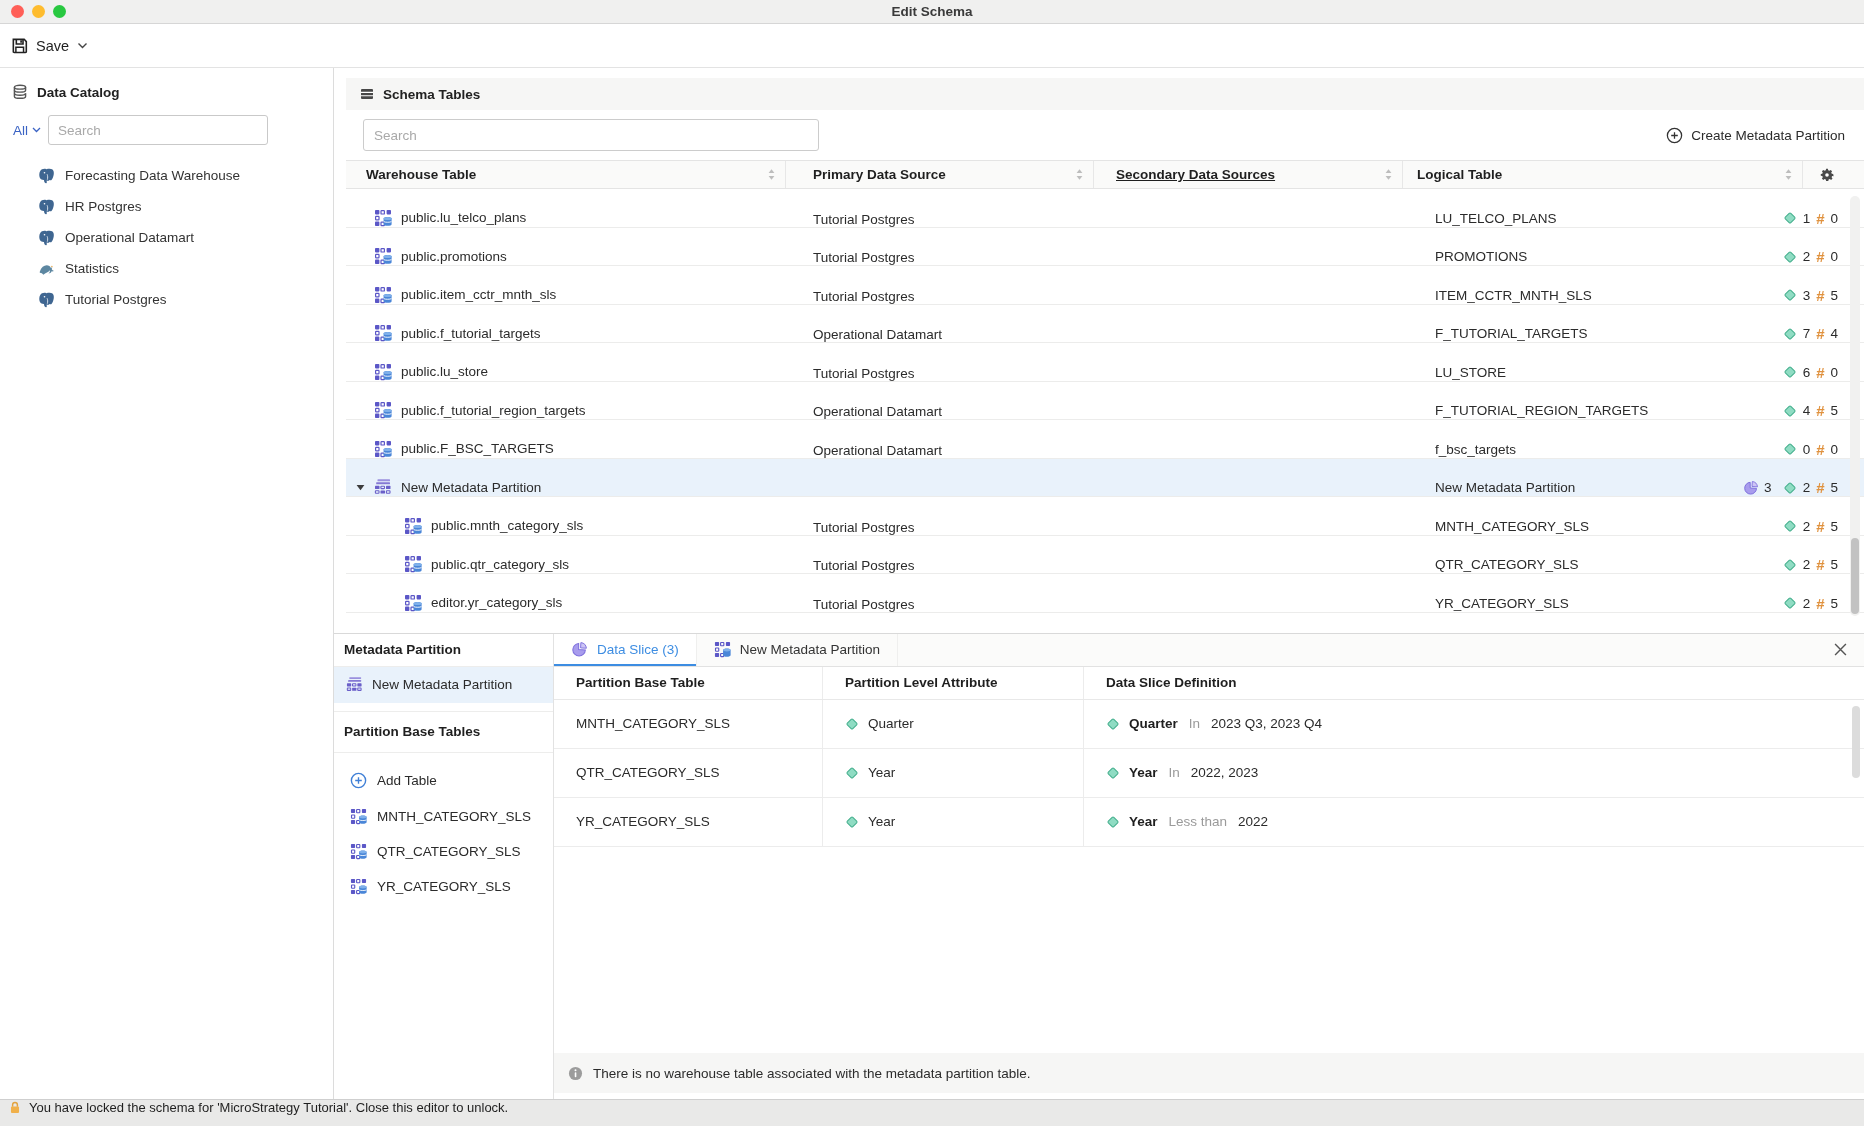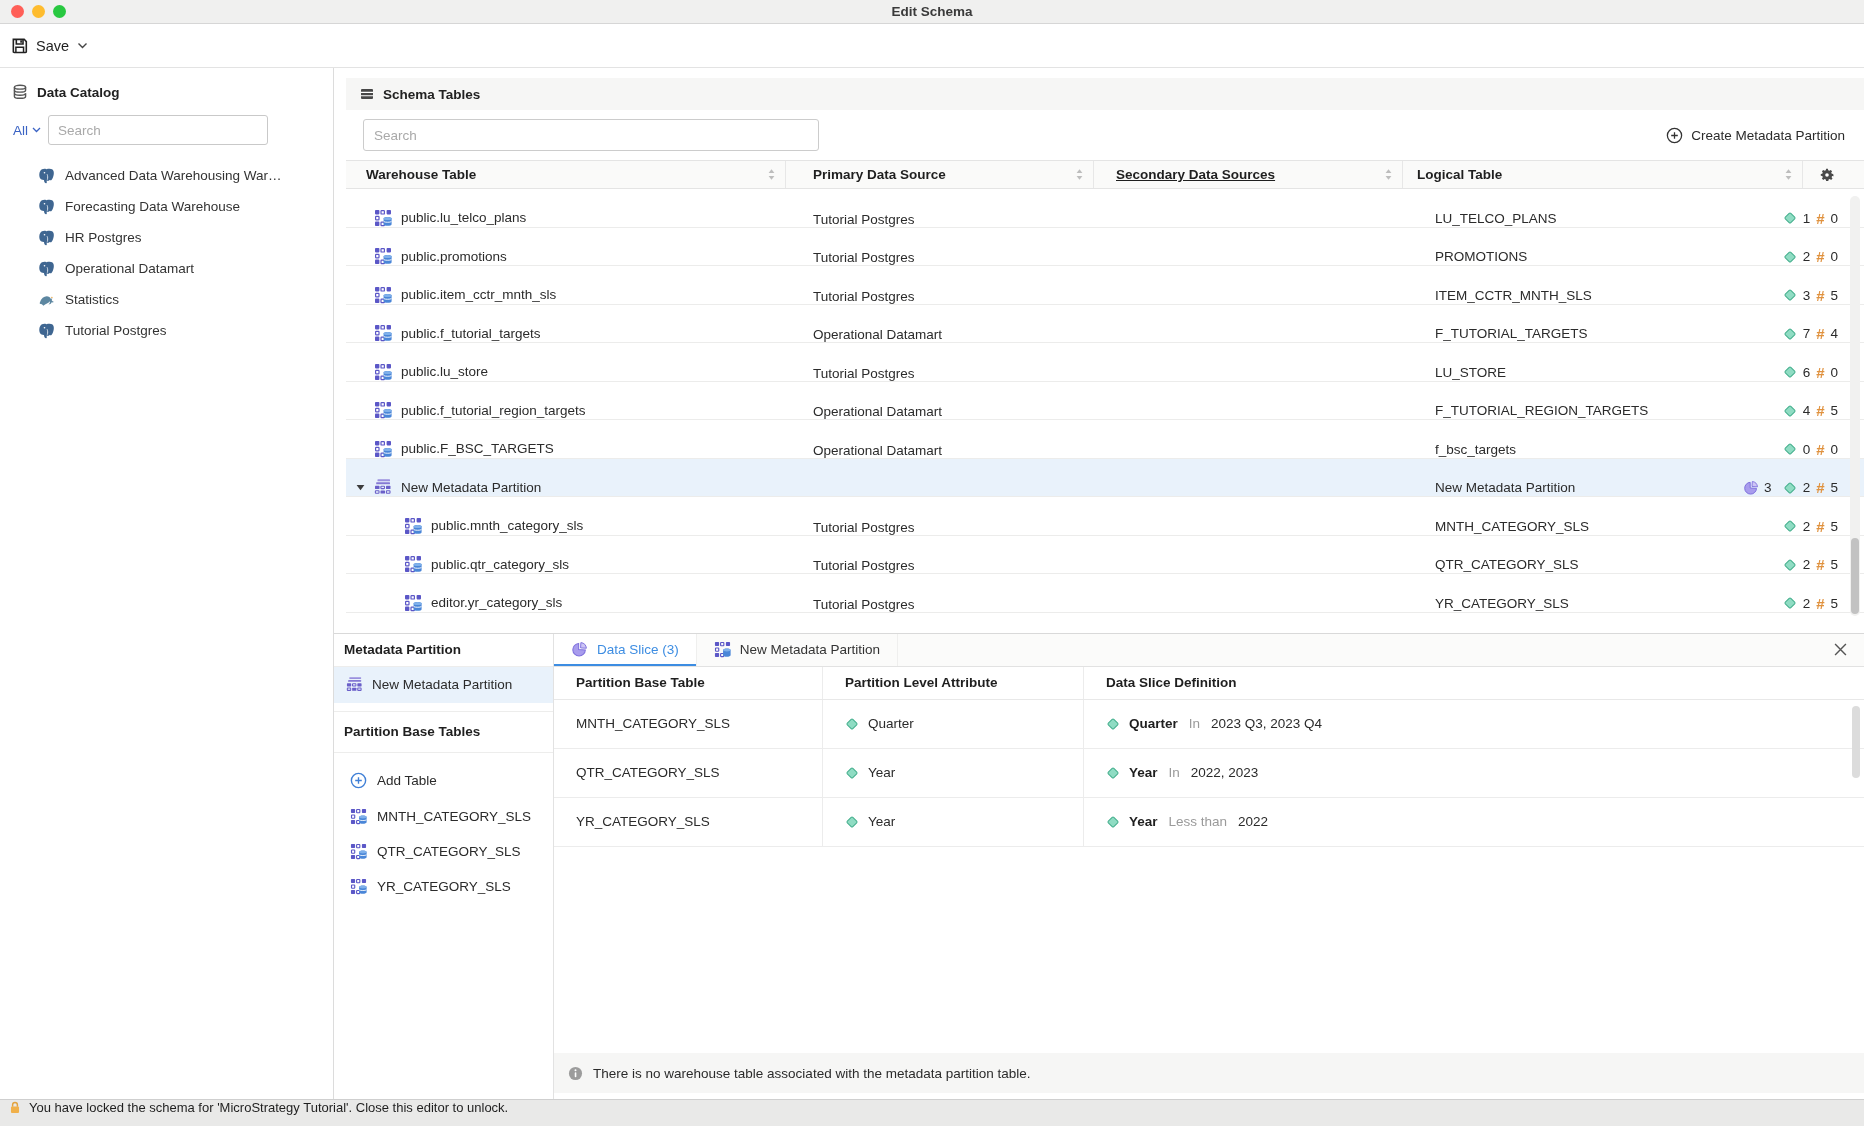--- a/index.html
+++ b/index.html
@@ -182,31 +182,20 @@
         <span>
           <svg width="9" height="6" viewBox="0 0 9 6">
               <path d="M1 1l3.5 3.5L8 1" fill="none" stroke="#3b63c4" stroke-width="1.3"></path>
             </svg>
         </span>
       </span>
       <input class="sidebar-search" type="text" placeholder="Search" style="">
     </div>
     <div class="source-list">
 
-        <div class="source-item ic-postgres">
-          <span class="ic ic-postgres">
-            <svg width="17" height="17" viewBox="0 0 24 24">
-              <path d="M16.5 2.6c2.5 0 4.7 1 5.5 3.4.8 2.5.2 5.6-.8 8.4-.9 2.5-2.1 4.4-3.6 4.4-.5 0-1-.2-1.4-.6-.5.8-1.3 1.3-2.3 1.3-.6 0-1.1-.2-1.6-.5 0 .9 0 1.8.1 2.5.1.8-.4 1.4-1.2 1.4-1 0-1.9-1-2.4-2.3-.2-.6-.3-1.5-.3-2.6-.7.3-1.5.3-2.3.1-1.7-.4-3.2-1.8-3.9-3.7C1.5 11.5 1.6 8.3 3 5.9 4.3 3.7 6.7 2.5 9.1 2.5c1 0 1.9.2 2.7.5.9-.3 3.5-.4 4.7-.4z" fill="#3f6691"></path>
-              <circle cx="9.2" cy="8.2" r="1.15" fill="#fff"></circle>
-              <path d="M13.3 17.4c.6-2.2.5-4.8-.2-6.6" stroke="#fff" stroke-width="1.1" fill="none" stroke-linecap="round"></path>
-            </svg>
-          </span>
-
-          <span>Advanced Data Warehousing War…</span>
-        </div>
 
         <div class="source-item ic-postgres">
           <span class="ic ic-postgres">
             <svg width="17" height="17" viewBox="0 0 24 24">
               <path d="M16.5 2.6c2.5 0 4.7 1 5.5 3.4.8 2.5.2 5.6-.8 8.4-.9 2.5-2.1 4.4-3.6 4.4-.5 0-1-.2-1.4-.6-.5.8-1.3 1.3-2.3 1.3-.6 0-1.1-.2-1.6-.5 0 .9 0 1.8.1 2.5.1.8-.4 1.4-1.2 1.4-1 0-1.9-1-2.4-2.3-.2-.6-.3-1.5-.3-2.6-.7.3-1.5.3-2.3.1-1.7-.4-3.2-1.8-3.9-3.7C1.5 11.5 1.6 8.3 3 5.9 4.3 3.7 6.7 2.5 9.1 2.5c1 0 1.9.2 2.7.5.9-.3 3.5-.4 4.7-.4z" fill="#3f6691"></path>
               <circle cx="9.2" cy="8.2" r="1.15" fill="#fff"></circle>
               <path d="M13.3 17.4c.6-2.2.5-4.8-.2-6.6" stroke="#fff" stroke-width="1.1" fill="none" stroke-linecap="round"></path>
             </svg>
           </span>
 

